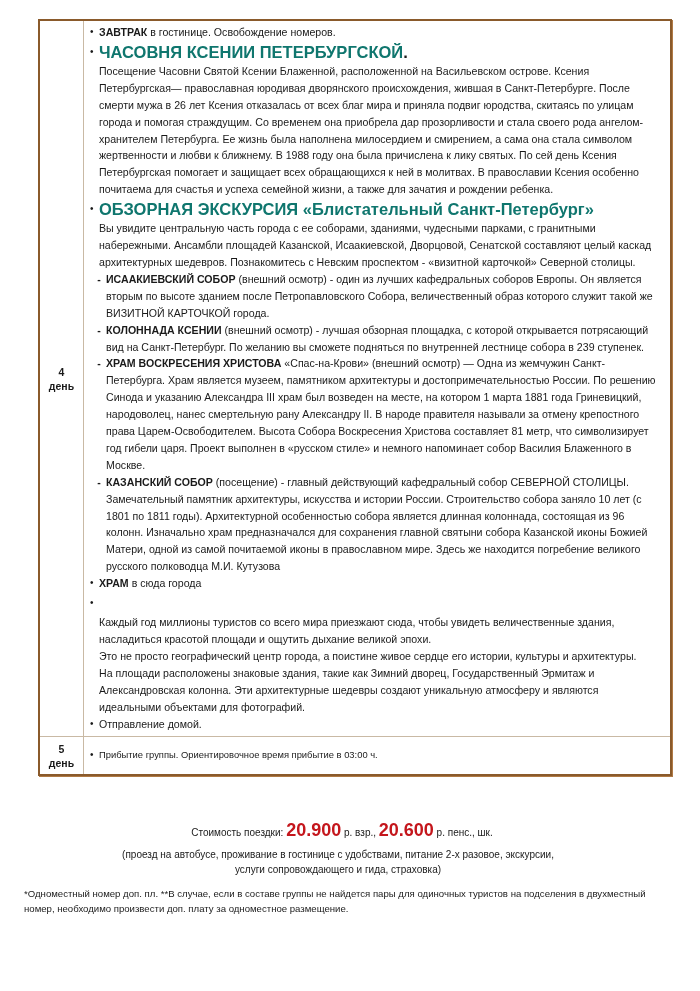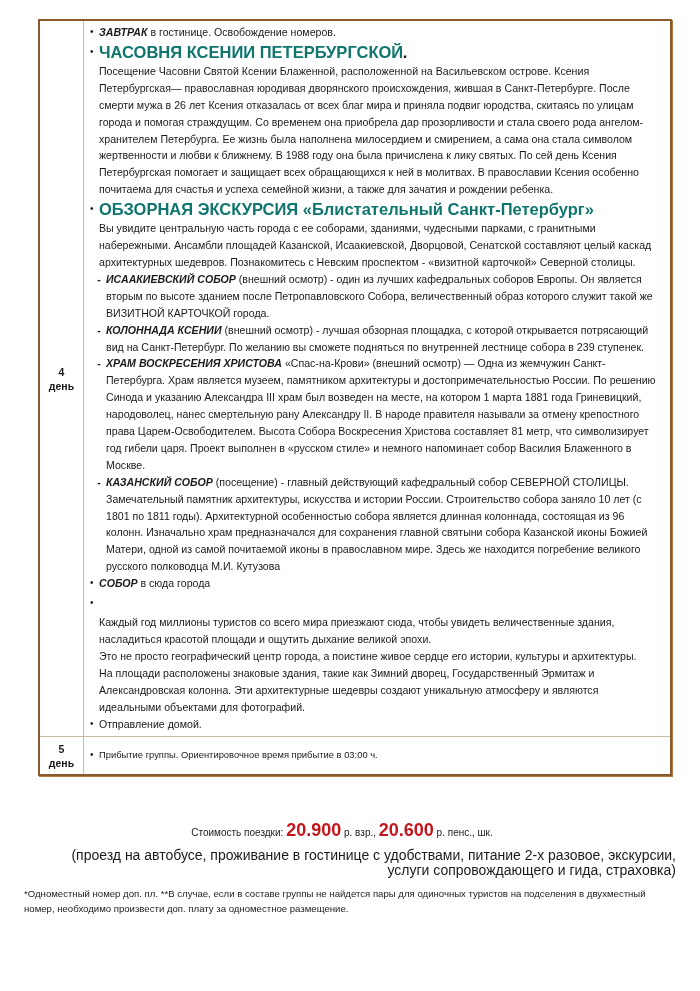--- a/index.html
+++ b/index.html
@@ -20,31 +20,31 @@
     .content-cell { flex: 1; padding: 3px 8px 4px 6px; font-size: 10.6px; line-height: 16.9px; }
     .bullet { display: flex; align-items: flex-start; }
     .bullet .dot { width: 9px; flex: 0 0 9px; font-size: 10px; }
     .bullet.big { font-size: 16.5px; line-height: 22px; }
     .bullet.big .dot { font-size: 10px; }
     .red-title { color: #0f766e; font-weight: bold; }
     .para { padding-left: 9px; }
     .sub { display: flex; padding-left: 2px; }
     .sub .dash { width: 14px; flex: 0 0 14px; font-weight: bold; text-align: center; }
     .sub .text { flex: 1; }
-    b { font-weight: bold; font-style: italic; }
+    b { font-weight: bold; }
     .small-suffix { font-size: 10.6px; color: #1a1a1a; font-weight: normal; }
     .row5 .content-cell { font-size: 9.4px; padding-top: 10px; padding-bottom: 10px; }
     .price {
       position: absolute; left: 0; width: 684px; top: 820px; text-align: center;
       font-size: 10px; line-height: 20px;
     }
     .price .amount { color: #c4161c; font-weight: bold; font-size: 18px; }
     .price-note {
-      position: absolute; left: 0; width: 676px; top: 848px; text-align: right;
-      font-size: 14px; line-height: 14.5px;
+      position: absolute; left: 0; width: 676px; top: 848px; text-align: center;
+      font-size: 10px; line-height: 14.5px;
     }
     .footnote {
       position: absolute; left: 24px; width: 640px; top: 887px;
       font-size: 9.6px; line-height: 14.5px;
     }
   </style>
 </head>
 <body>
 
 <div class="table">
@@ -83,21 +83,21 @@
         <span class="dash">-</span>
         <span class="text"><b>ХРАМ ВОСКРЕСЕНИЯ ХРИСТОВА</b><span> «Спас-на-Крови» (внешний осмотр) — Одна из жемчужин Санкт-Петербурга. Храм является музеем, памятником архитектуры и достопримечательностью России. По решению Синода и указанию Александра III храм был возведен на месте, на котором 1 марта 1881 года Гриневицкий, народоволец, нанес смертельную рану Александру II. В народе правителя называли за отмену крепостного права Царем-Освободителем. Высота Собора Воскресения Христова составляет 81 метр, что символизирует год гибели царя. Проект выполнен в «русском стиле» и немного напоминает собор Василия Блаженного в Москве.</span></span>
       </div>
       <div class="sub">
         <span class="dash">-</span>
         <span class="text"><b>КАЗАНСКИЙ СОБОР</b><span> (посещение) - главный действующий кафедральный собор СЕВЕРНОЙ СТОЛИЦЫ. Замечательный памятник архитектуры, искусства и истории России. Строительство собора заняло 10 лет (с 1801 по 1811 годы). Архитектурной особенностью собора является длинная колоннада, состоящая из 96 колонн. Изначально храм предназначался для сохранения главной святыни собора Казанской иконы Божией Матери, одной из самой почитаемой иконы в православном мире.  Здесь же находится погребение великого русского полководца М.И. Кутузова</span></span>
       </div>
 
       <div class="bullet">
         <span class="dot">•</span>
-        <span><b>СОБОР</b><span> в сюда города</span></span>
+        <span><b>ХРАМ</b><span> в сюда города</span></span>
       </div>
 
       <div class="bullet big">
         <span class="dot">•</span>
       </div>
       <div class="para">Каждый год миллионы туристов со всего мира приезжают сюда, чтобы увидеть величественные здания, насладиться красотой площади и ощутить дыхание великой эпохи.</div>
       <div class="para">Это не просто географический центр города, а поистине живое сердце его истории, культуры и архитектуры.</div>
       <div class="para">На площади расположены знаковые здания, такие как Зимний дворец, Государственный Эрмитаж и Александровская колонна. Эти архитектурные шедевры создают уникальную атмосферу и являются идеальными объектами для фотографий.</div>
 
       <div class="bullet">

